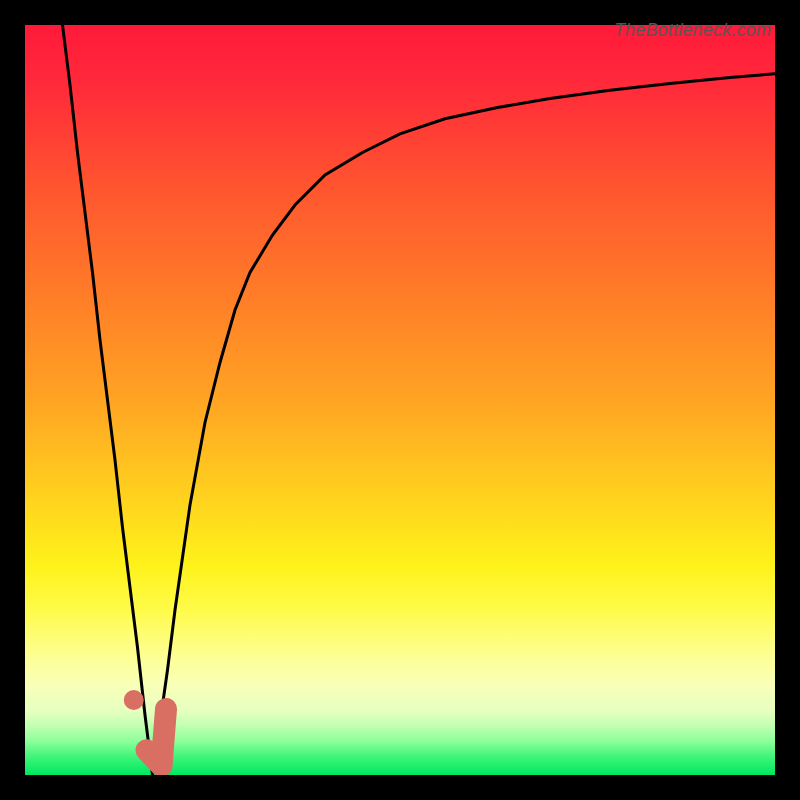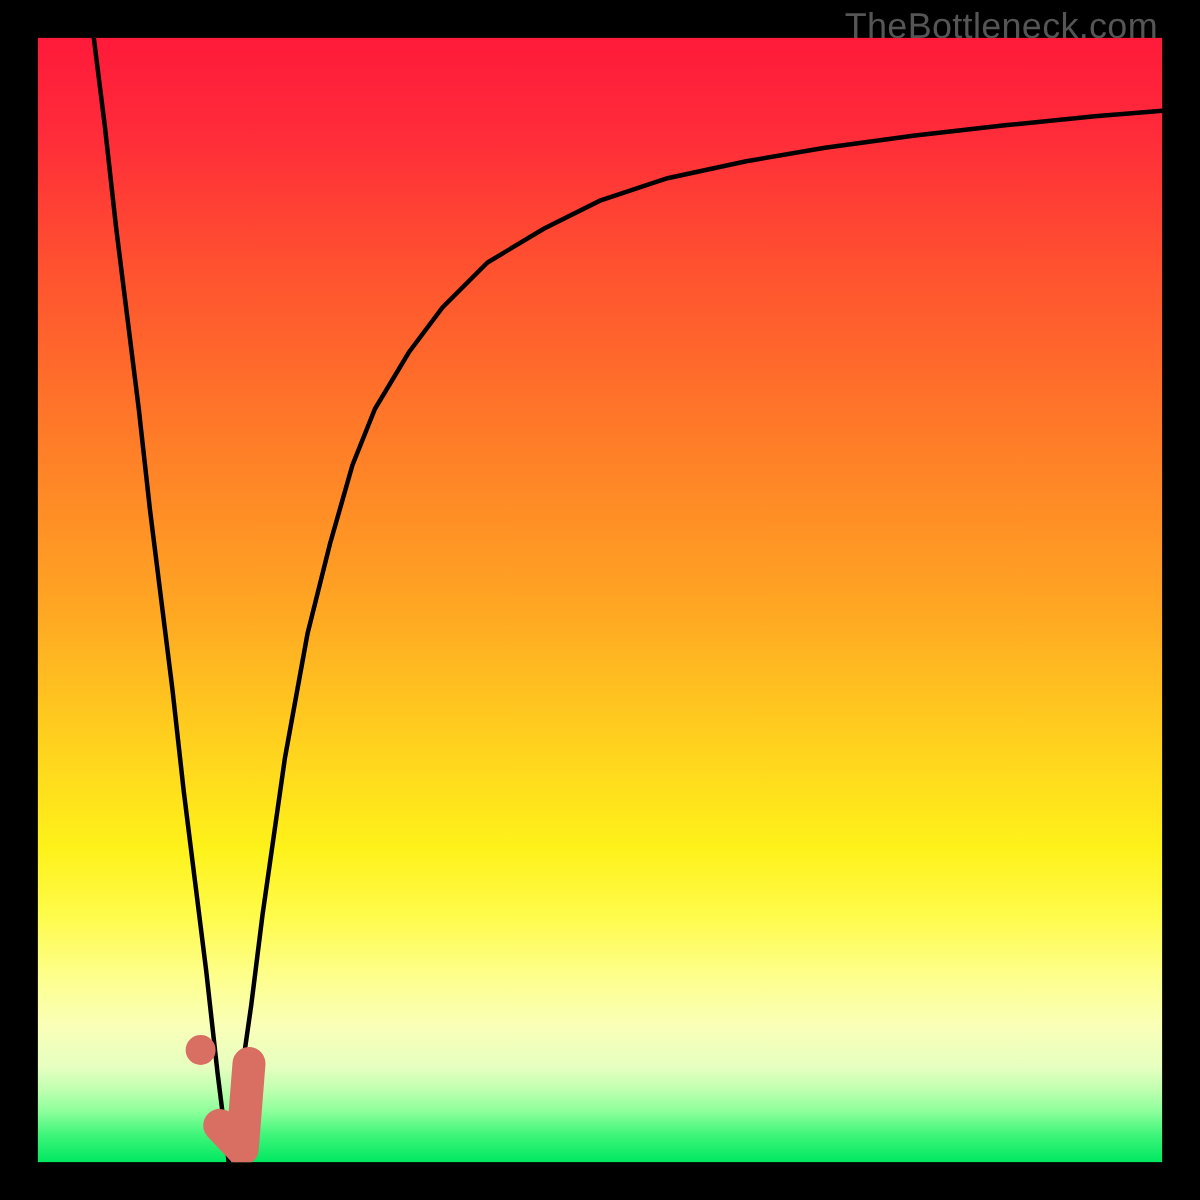--- a/index.html
+++ b/index.html
@@ -36,26 +36,27 @@
   }
   .curve-svg {
     position: absolute;
     left: 0;
     top: 0;
     width: 100%;
     height: 100%;
   }
   .watermark {
     position: absolute;
-    top: 4px;
+    top: 20px;
     right: 28px;
     color: #555555;
-    font-size: 24px;
+    font-size: 18px;
     font-weight: 500;
     letter-spacing: 0.2px;
+    font-style: italic;
   }
 </style>
 </head>
 <body>
 
 <div class="frame">
   <div class="plot">
     <svg class="gradient" viewBox="0 0 750 750" preserveAspectRatio="none">
       <defs>
         <linearGradient id="bg-grad" x1="0" y1="0" x2="0" y2="1">

